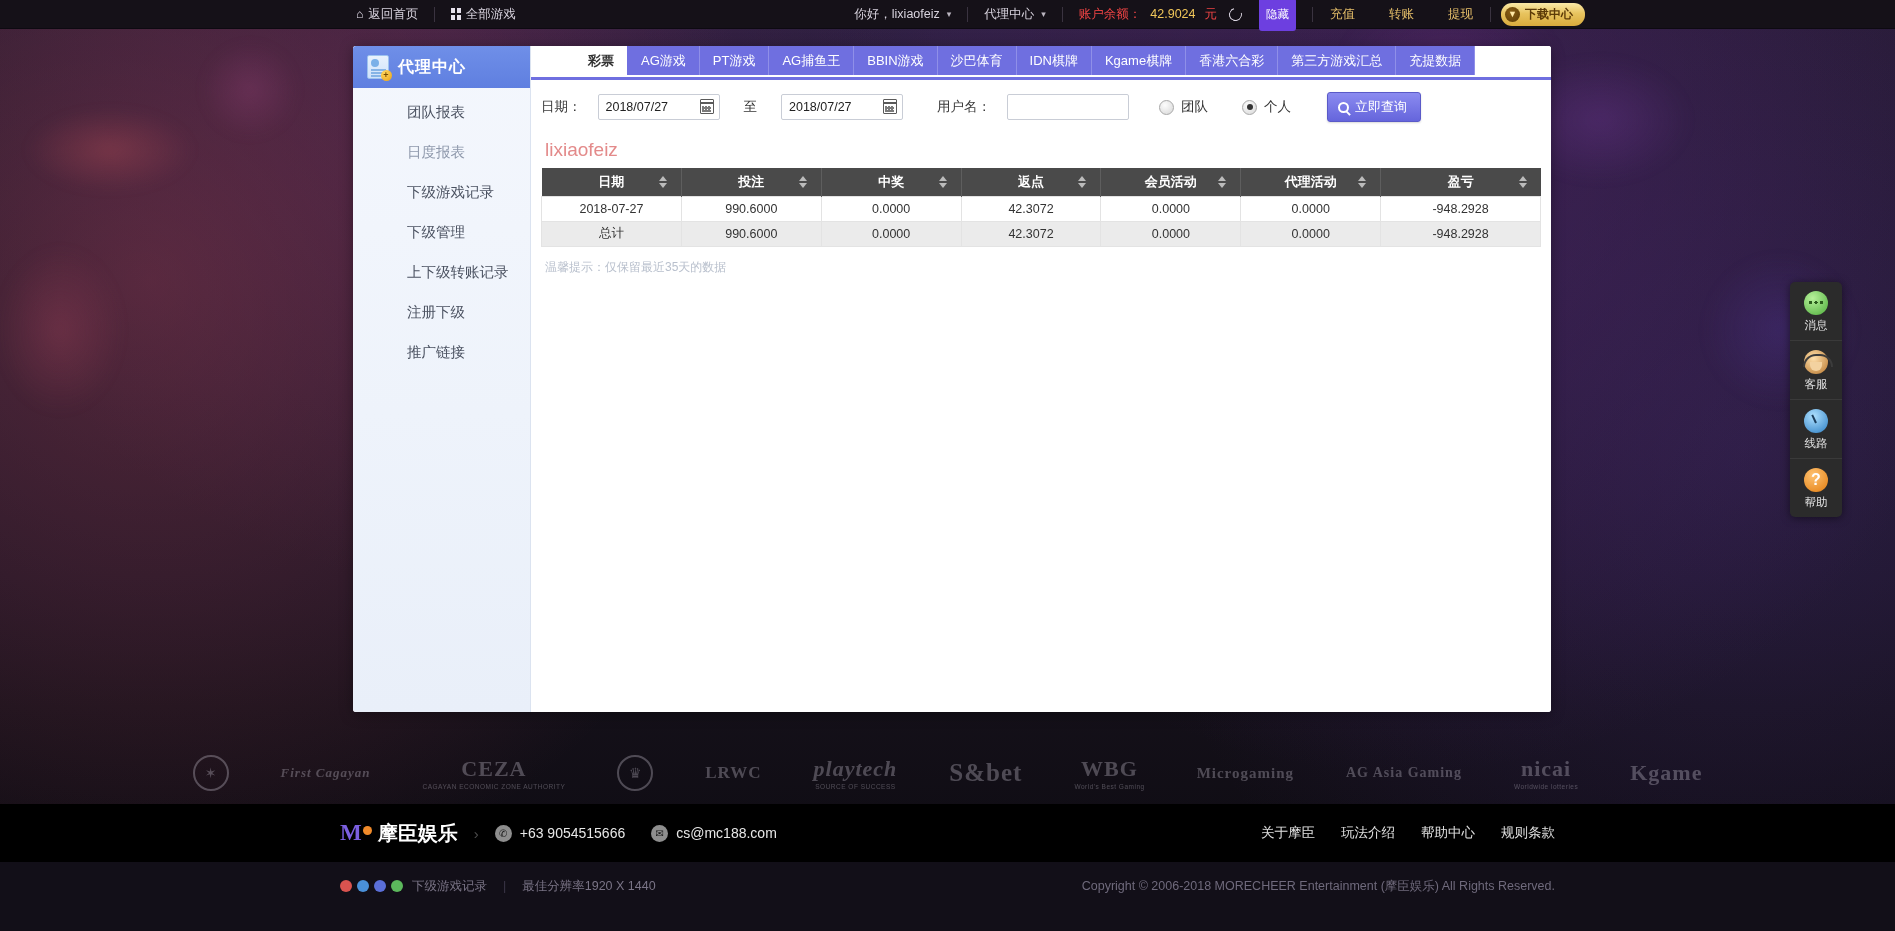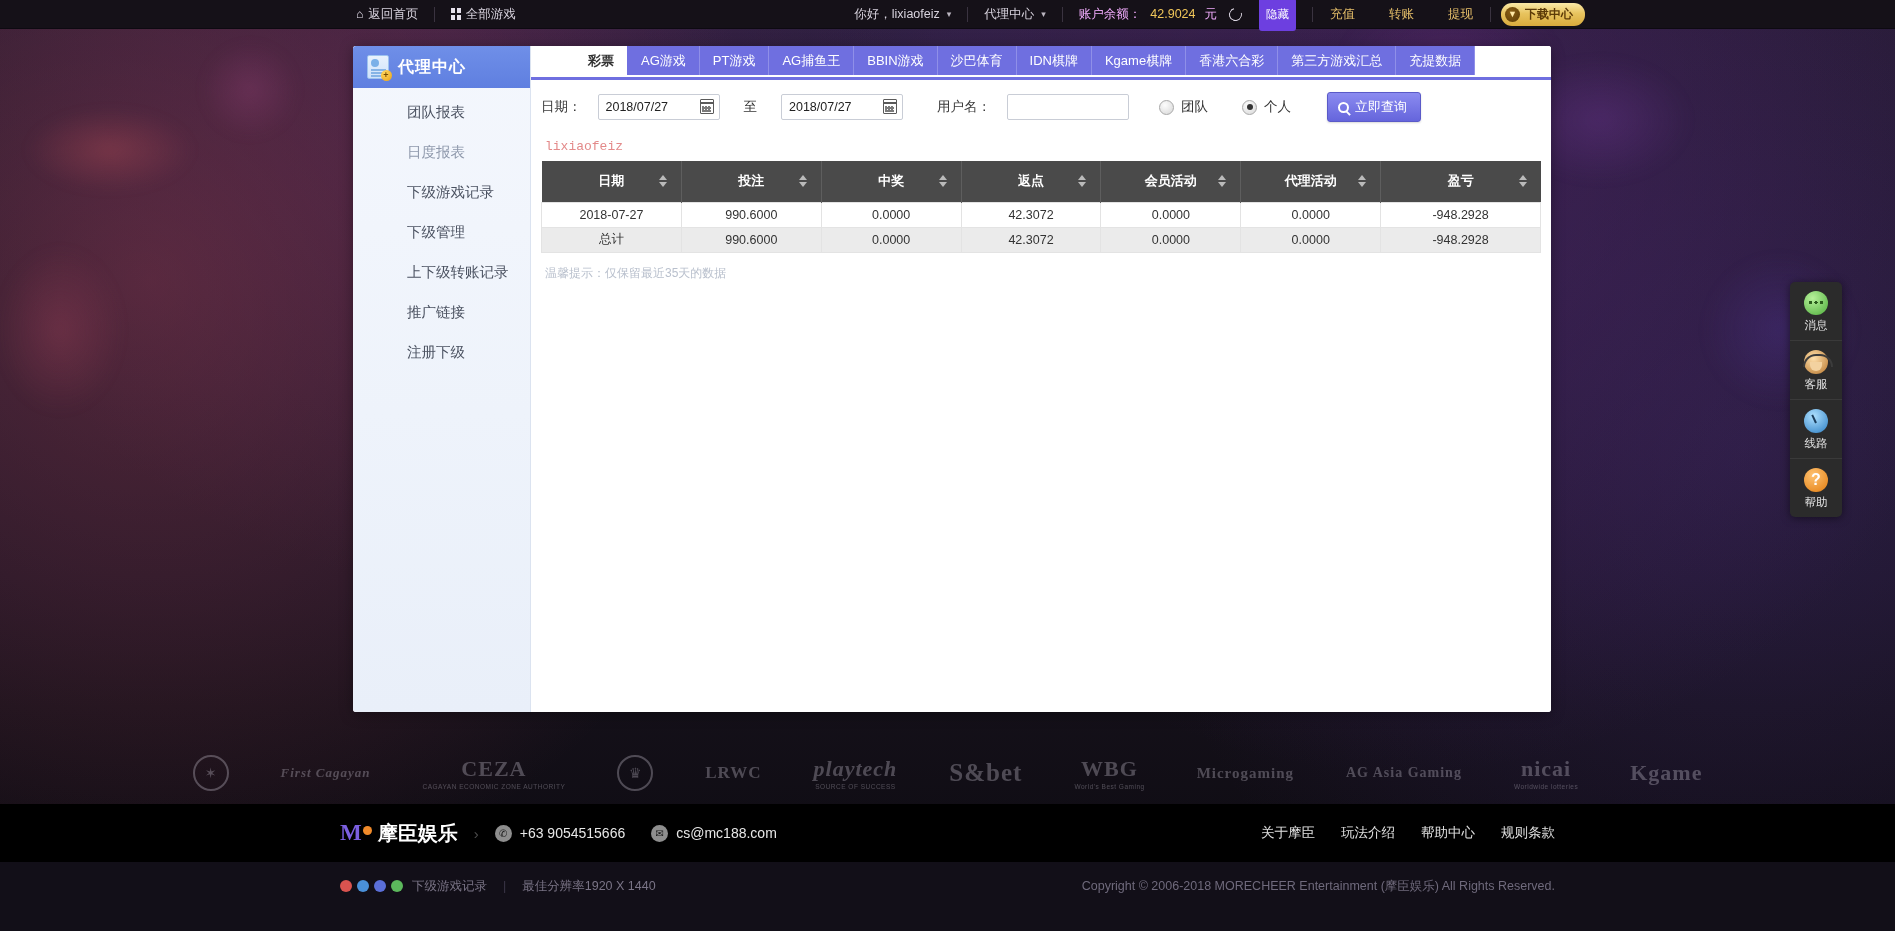--- a/index.html
+++ b/index.html
@@ -55,21 +55,21 @@
     padding: 0 16px; height: 29px; line-height: 29px;
     color: #d8d3de; white-space: nowrap; cursor: pointer;
   }
   .tb-sep { width:1px; height:15px; background:#3a3340; }
   .home-ico { color:#e8e2ee; font-size: 12px; }
   .grid-ico { display:inline-grid; grid-template-columns:4px 4px; grid-template-rows:5px 5px; gap:1.5px; }
   .grid-ico i { background:#e6e1ec; display:block; }
   .tb-center { margin-left: auto; display:flex; align-items:center; }
   .tb-right { display:flex; align-items:center; margin-right: 310px; }
   .caret { font-size: 9px; opacity:.85; margin-left:2px; }
-  .balance-label { color:#f0abfc; }
+  .balance-label { color:#ef4444; }
   .balance-val { color:#f0c659; margin:0 4px; }
   .refresh-ico {
     display:inline-block; width:13px; height:13px; margin-left:7px;
     border:1.6px solid #dcd6e2; border-radius:50%;
     border-top-color: transparent; transform: rotate(30deg);
     cursor:pointer;
   }
   .hide-btn {
     background:#6d3fe0; color:#fff; border-radius:3px;
     padding: 2px 7px; font-size:11.5px; margin-left:12px; cursor:pointer;
@@ -216,28 +216,28 @@
   .mag-ico {
     width:11px;height:11px;border:2px solid #fff;border-radius:50%;position:relative;
   }
   .mag-ico:after{
     content:"";position:absolute;right:-4px;bottom:-3px;width:6px;height:2px;background:#fff;
     transform:rotate(45deg);
   }
 
   .username-row {
     padding: 5px 0 7px 14px;
-    font-size: 13px; color:#e38a8a;font-family:Liberation Mono, monospace;
+    font-size: 19px; color:#e38a8a;
   }
 
   table.report { width: calc(100% - 20px); margin-left: 10px; border-collapse: collapse; }
   table.report thead th {
     background: #4a4a4a;
     color: #fff; font-size: 13px; font-weight: bold;
-    height: 41px;
+    height: 28px;
     border-right: 1px solid #5e5e5e;
     position: relative;
     text-align: center;
   }
   table.report thead th:last-child { border-right: none; }
   .sort-ico {
     position:absolute; right: 14px; top: 50%; transform: translateY(-50%);
     display:flex; flex-direction:column; gap:2px; opacity:.85;
   }
   .sort-ico i {
@@ -420,22 +420,22 @@
         <span class="plus">+</span>
       </span>
       <span>代理中心</span>
     </div>
     <div class="side-menu">
       <div class="side-item"><span>团队报表</span></div>
       <div class="side-item active"><span>日度报表</span></div>
       <div class="side-item"><span>下级游戏记录</span></div>
       <div class="side-item"><span>下级管理</span></div>
       <div class="side-item"><span>上下级转账记录</span></div>
+      <div class="side-item"><span>注册下级</span></div>
       <div class="side-item"><span>推广链接</span></div>
-      <div class="side-item"><span>注册下级</span></div>
     </div>
   </div>
 
   <div class="content">
 
     <div class="tabs">
       <div class="tab active"><span>彩票</span></div>
       <div class="tab"><span>AG游戏</span></div>
       <div class="tab"><span>PT游戏</span></div>
       <div class="tab"><span>AG捕鱼王</span></div>

